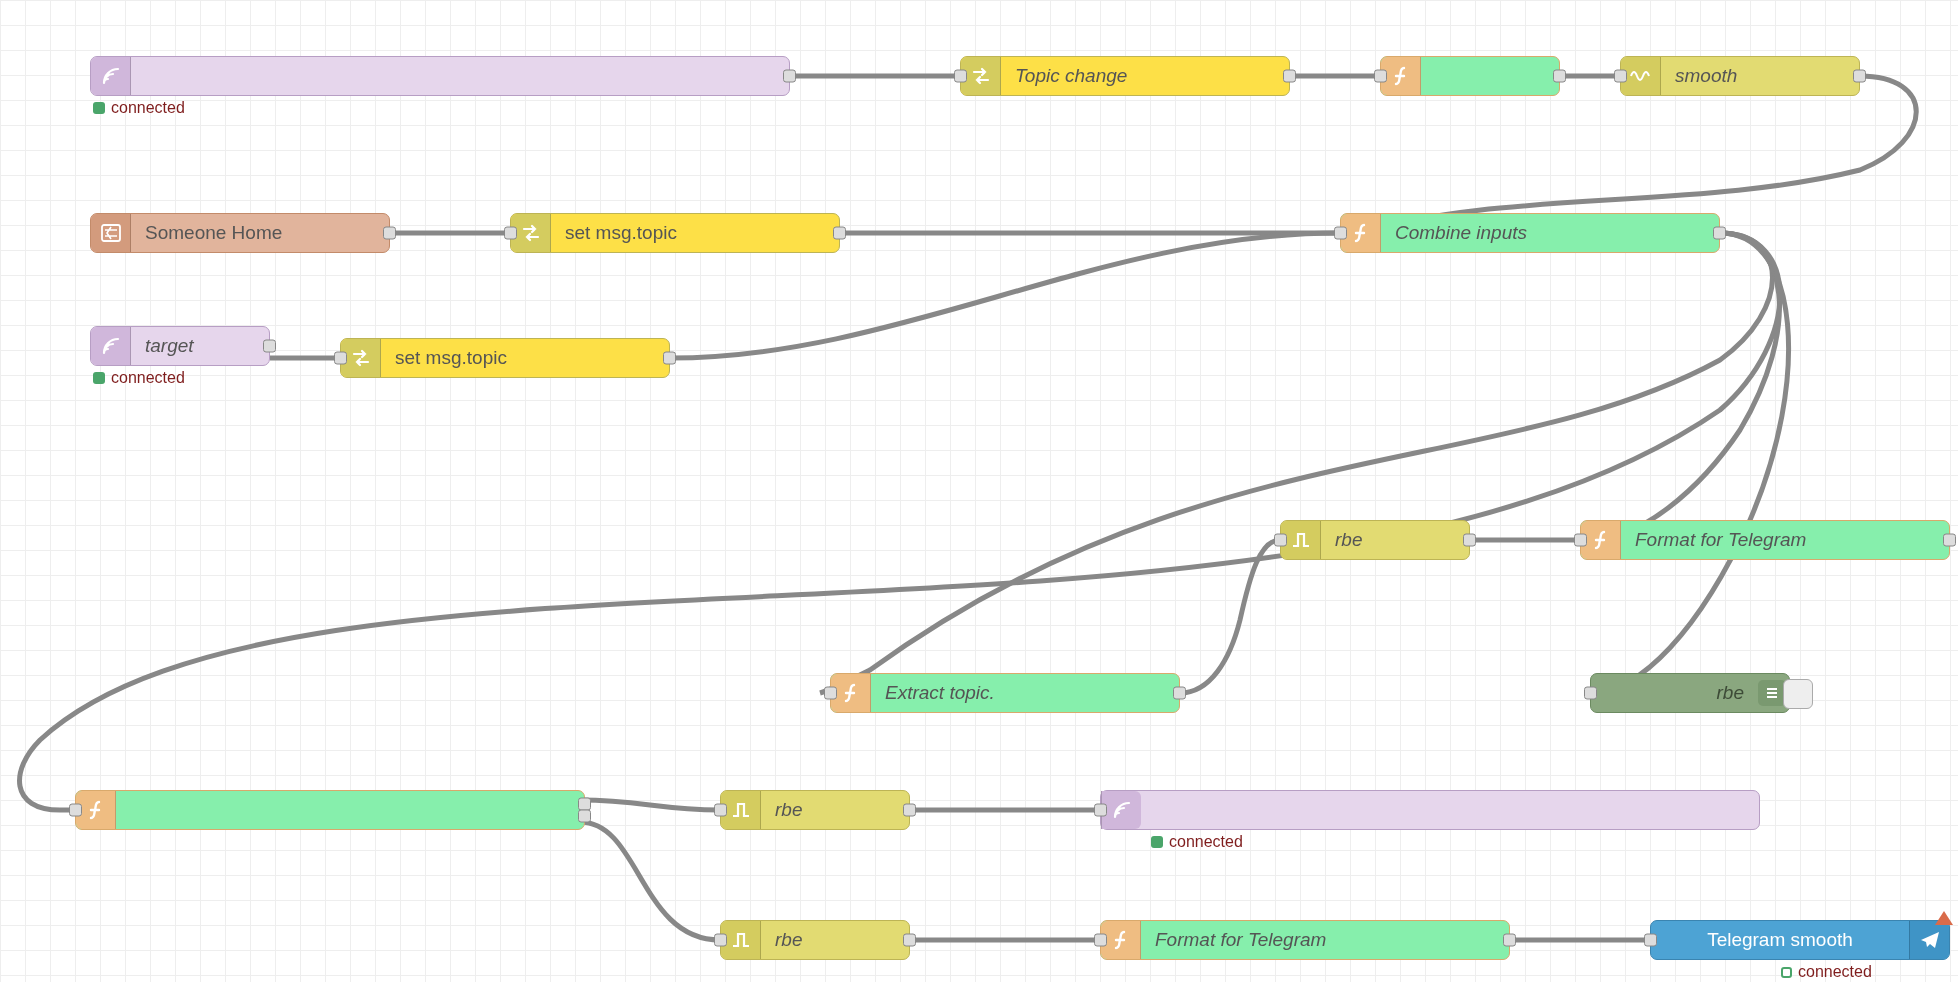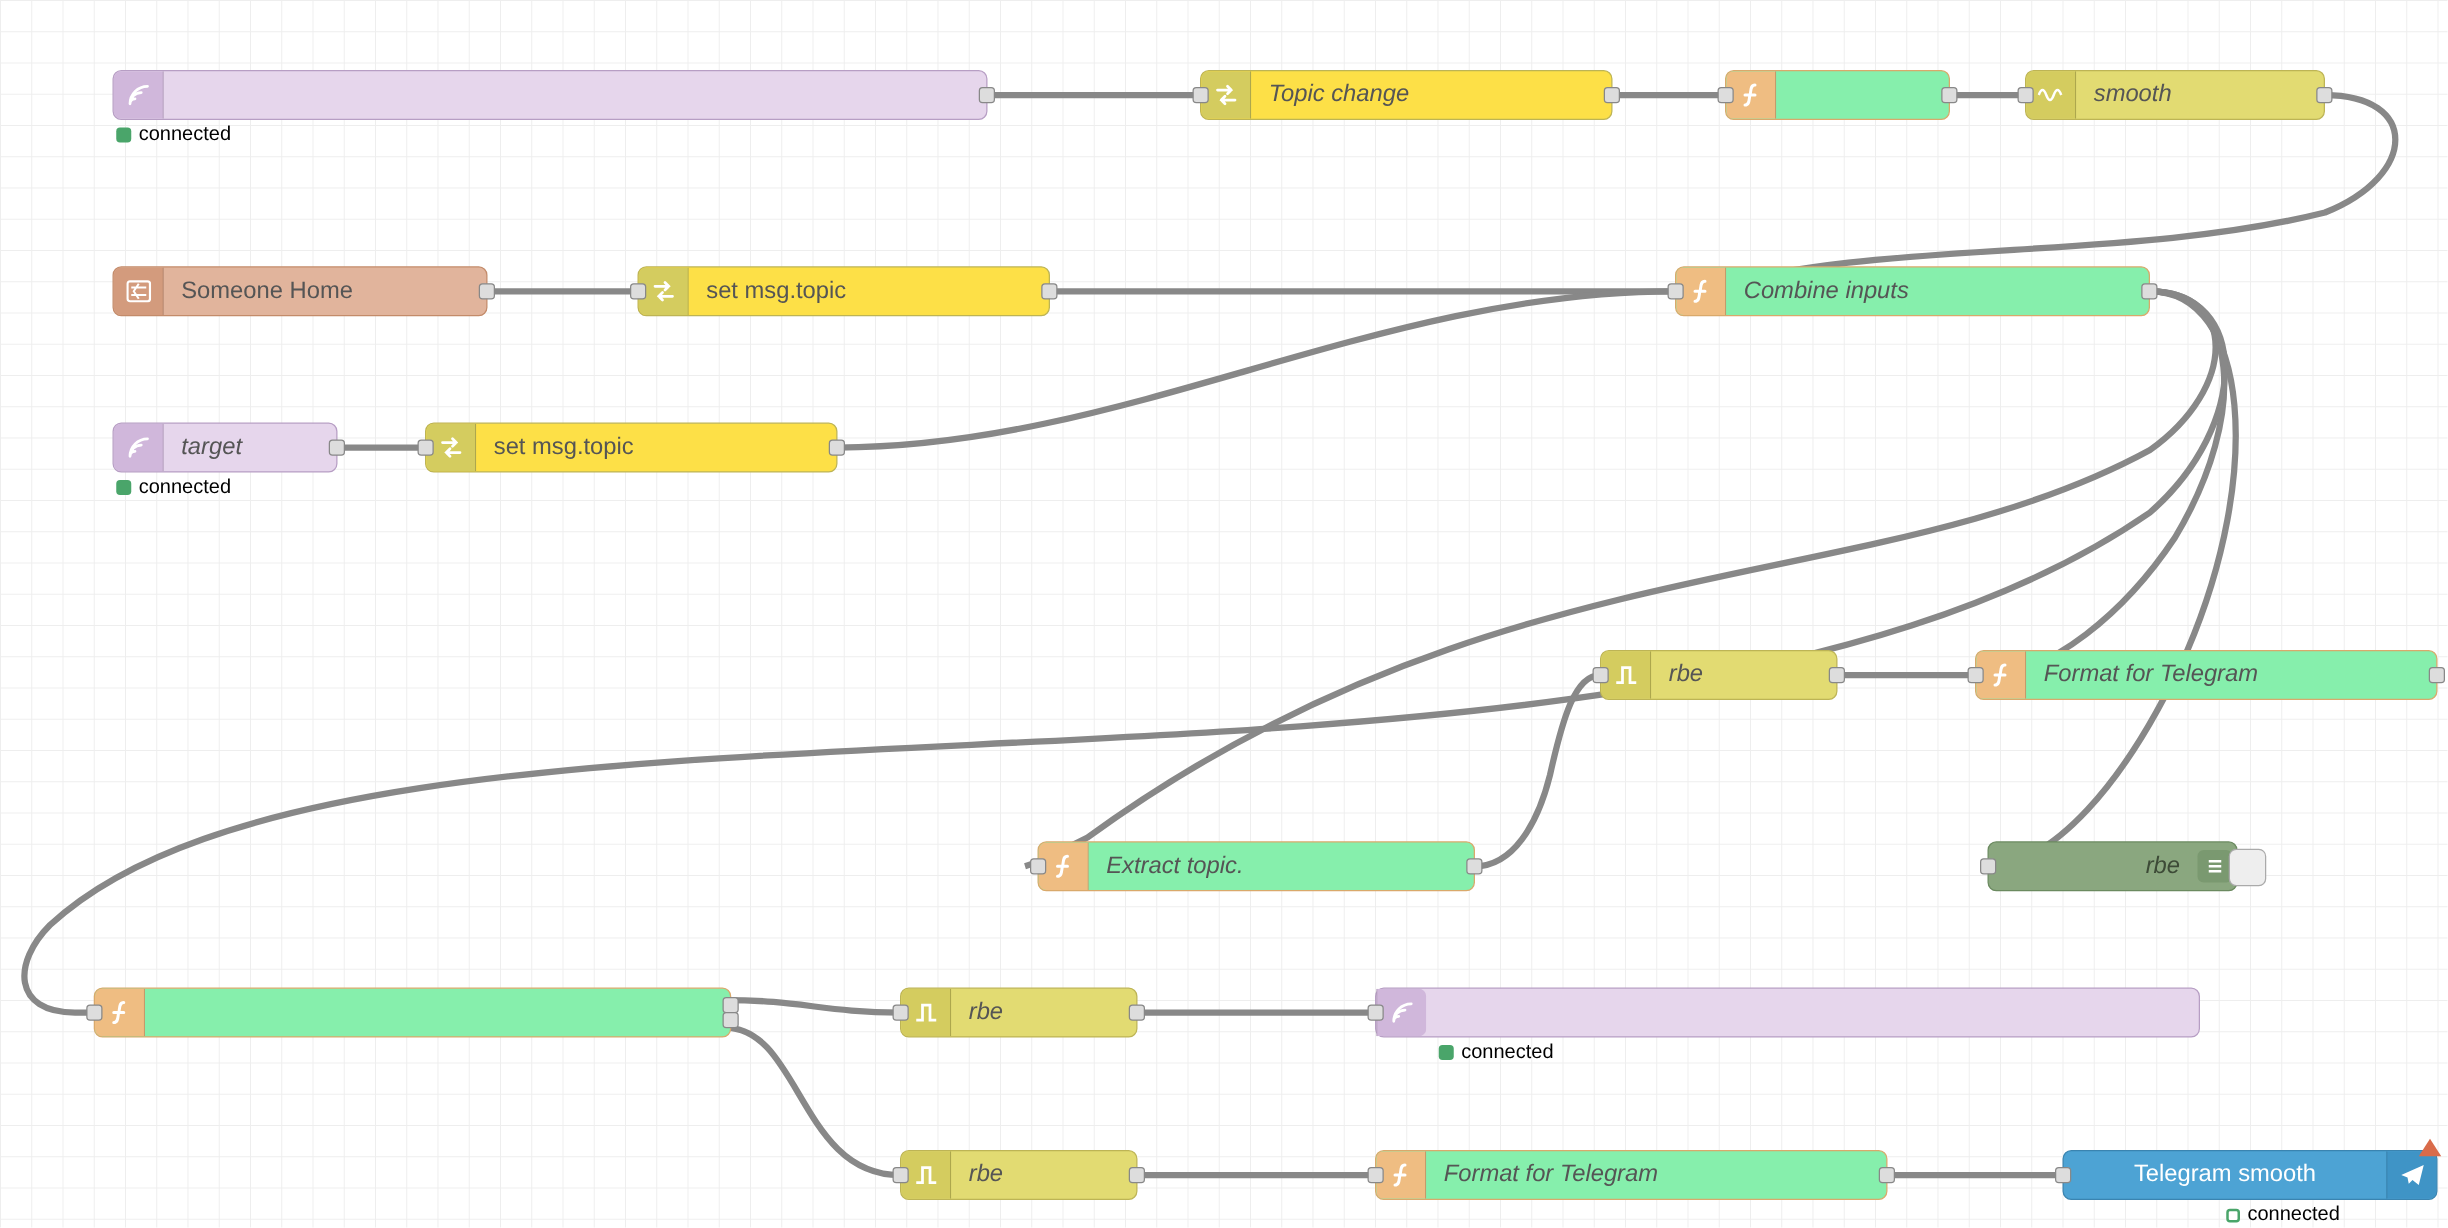--- a/index.html
+++ b/index.html
@@ -96,21 +96,21 @@
 
   
   .status {
     position: absolute;
     left: 2px;
     top: 42px;
     display: flex;
     align-items: center;
     gap: 6px;
     font-size: 16px;
-    color: #000000;
+    color: #7f1d1d;
   }
   .status .dot {
     width: 12px; height: 12px;
     border-radius: 3px;
     display: inline-block;
   }
   .status .dot.green-fill { background:#4aa56a; }
   .status .dot.green-ring { border:2px solid #4aa56a; background:#fff; width:11px; height:11px;}
 
   
@@ -258,21 +258,21 @@
   <span class="icon">
     <svg width="18" height="22" viewBox="0 0 18 22">
         <path d="M12 3 C8 3 9 8 8 11 C7 14 8 19 4 19 M4 11 L12 11" stroke="#fff" stroke-width="2.4" fill="none" stroke-linecap="round"></path>
       </svg>
   </span>
   <span class="label">Combine inputs</span>
   <span class="port in"></span>
   <span class="port out"></span>
 </div>
 
-<div class="node mqtt-in italic" style="left:90px; top:338px; width:180px">
+<div class="node mqtt-in italic" style="left:90px; top:326px; width:180px">
   <span class="icon">
     <svg width="20" height="20" viewBox="0 0 20 20">
         <path d="M3 17 A14 14 0 0 1 17 3 M3 17 A9 9 0 0 1 12 8 M3 17 A4 4 0 0 1 7 13" stroke="#fff" stroke-width="2.2" fill="none" stroke-linecap="round"></path>
       </svg>
   </span>
   <span class="label">target</span>
   <span class="port out"></span>
   <div class="status">
     <span class="dot green-fill"></span>
     <span>connected</span>

